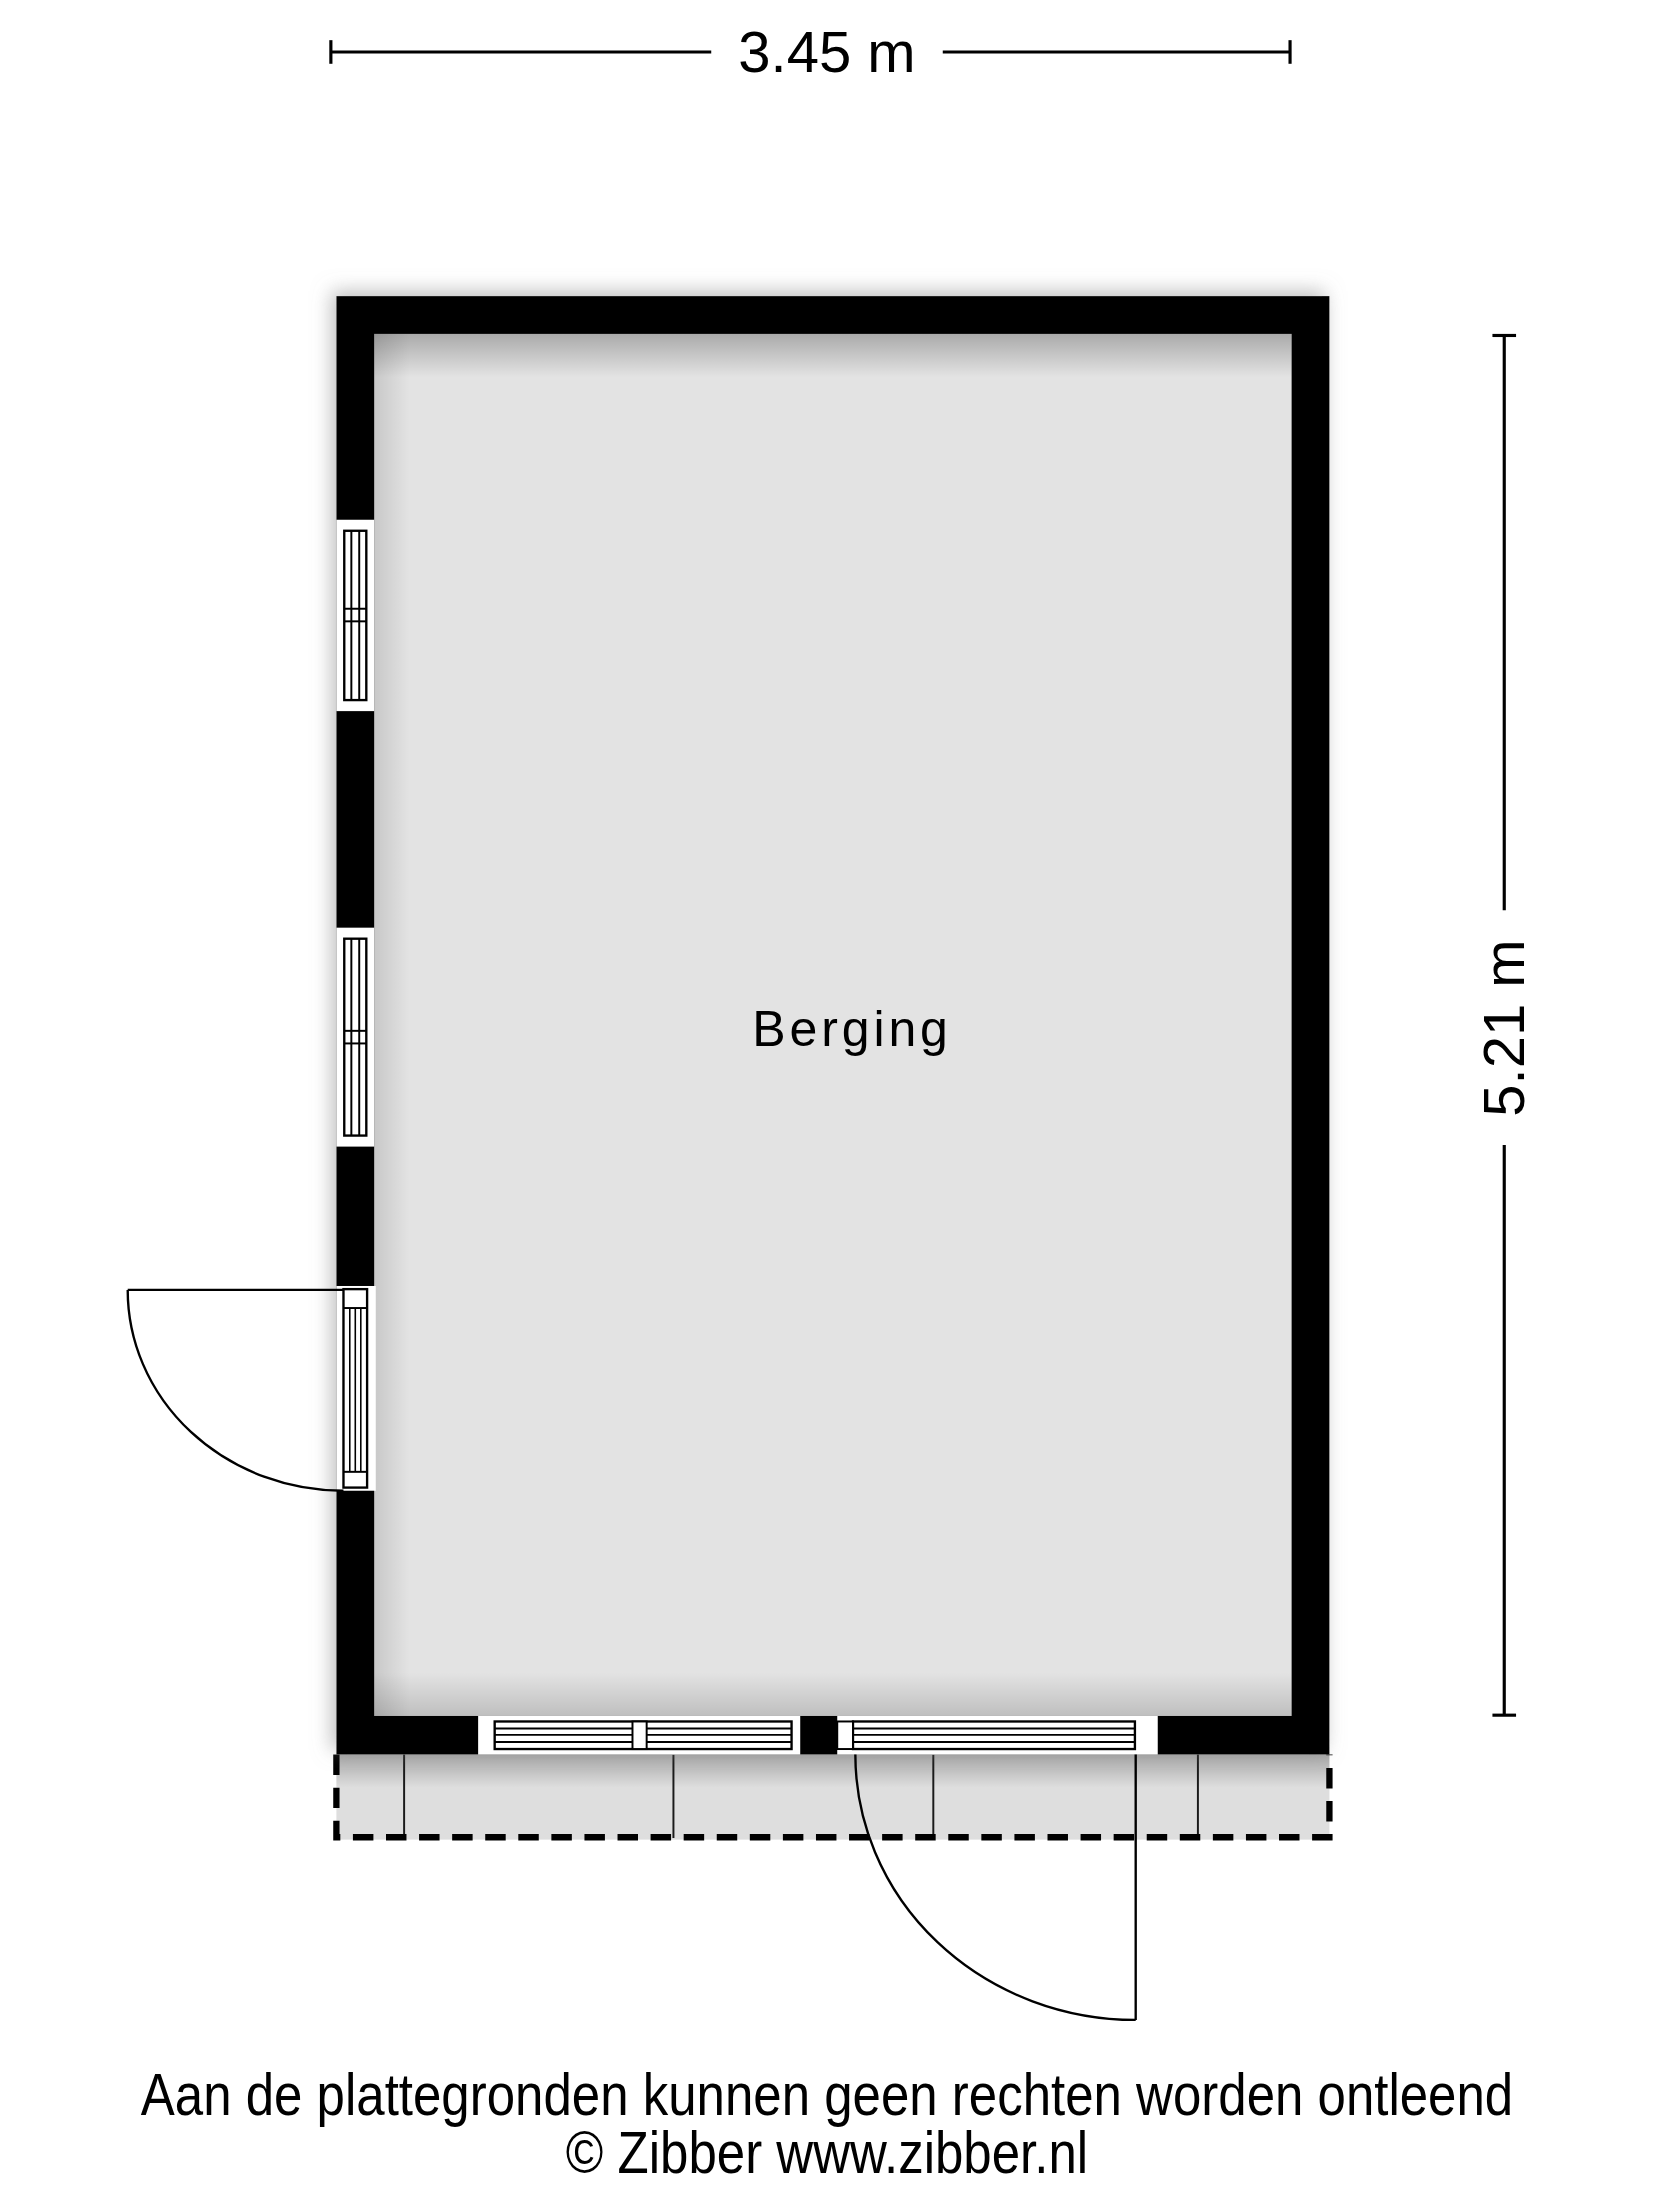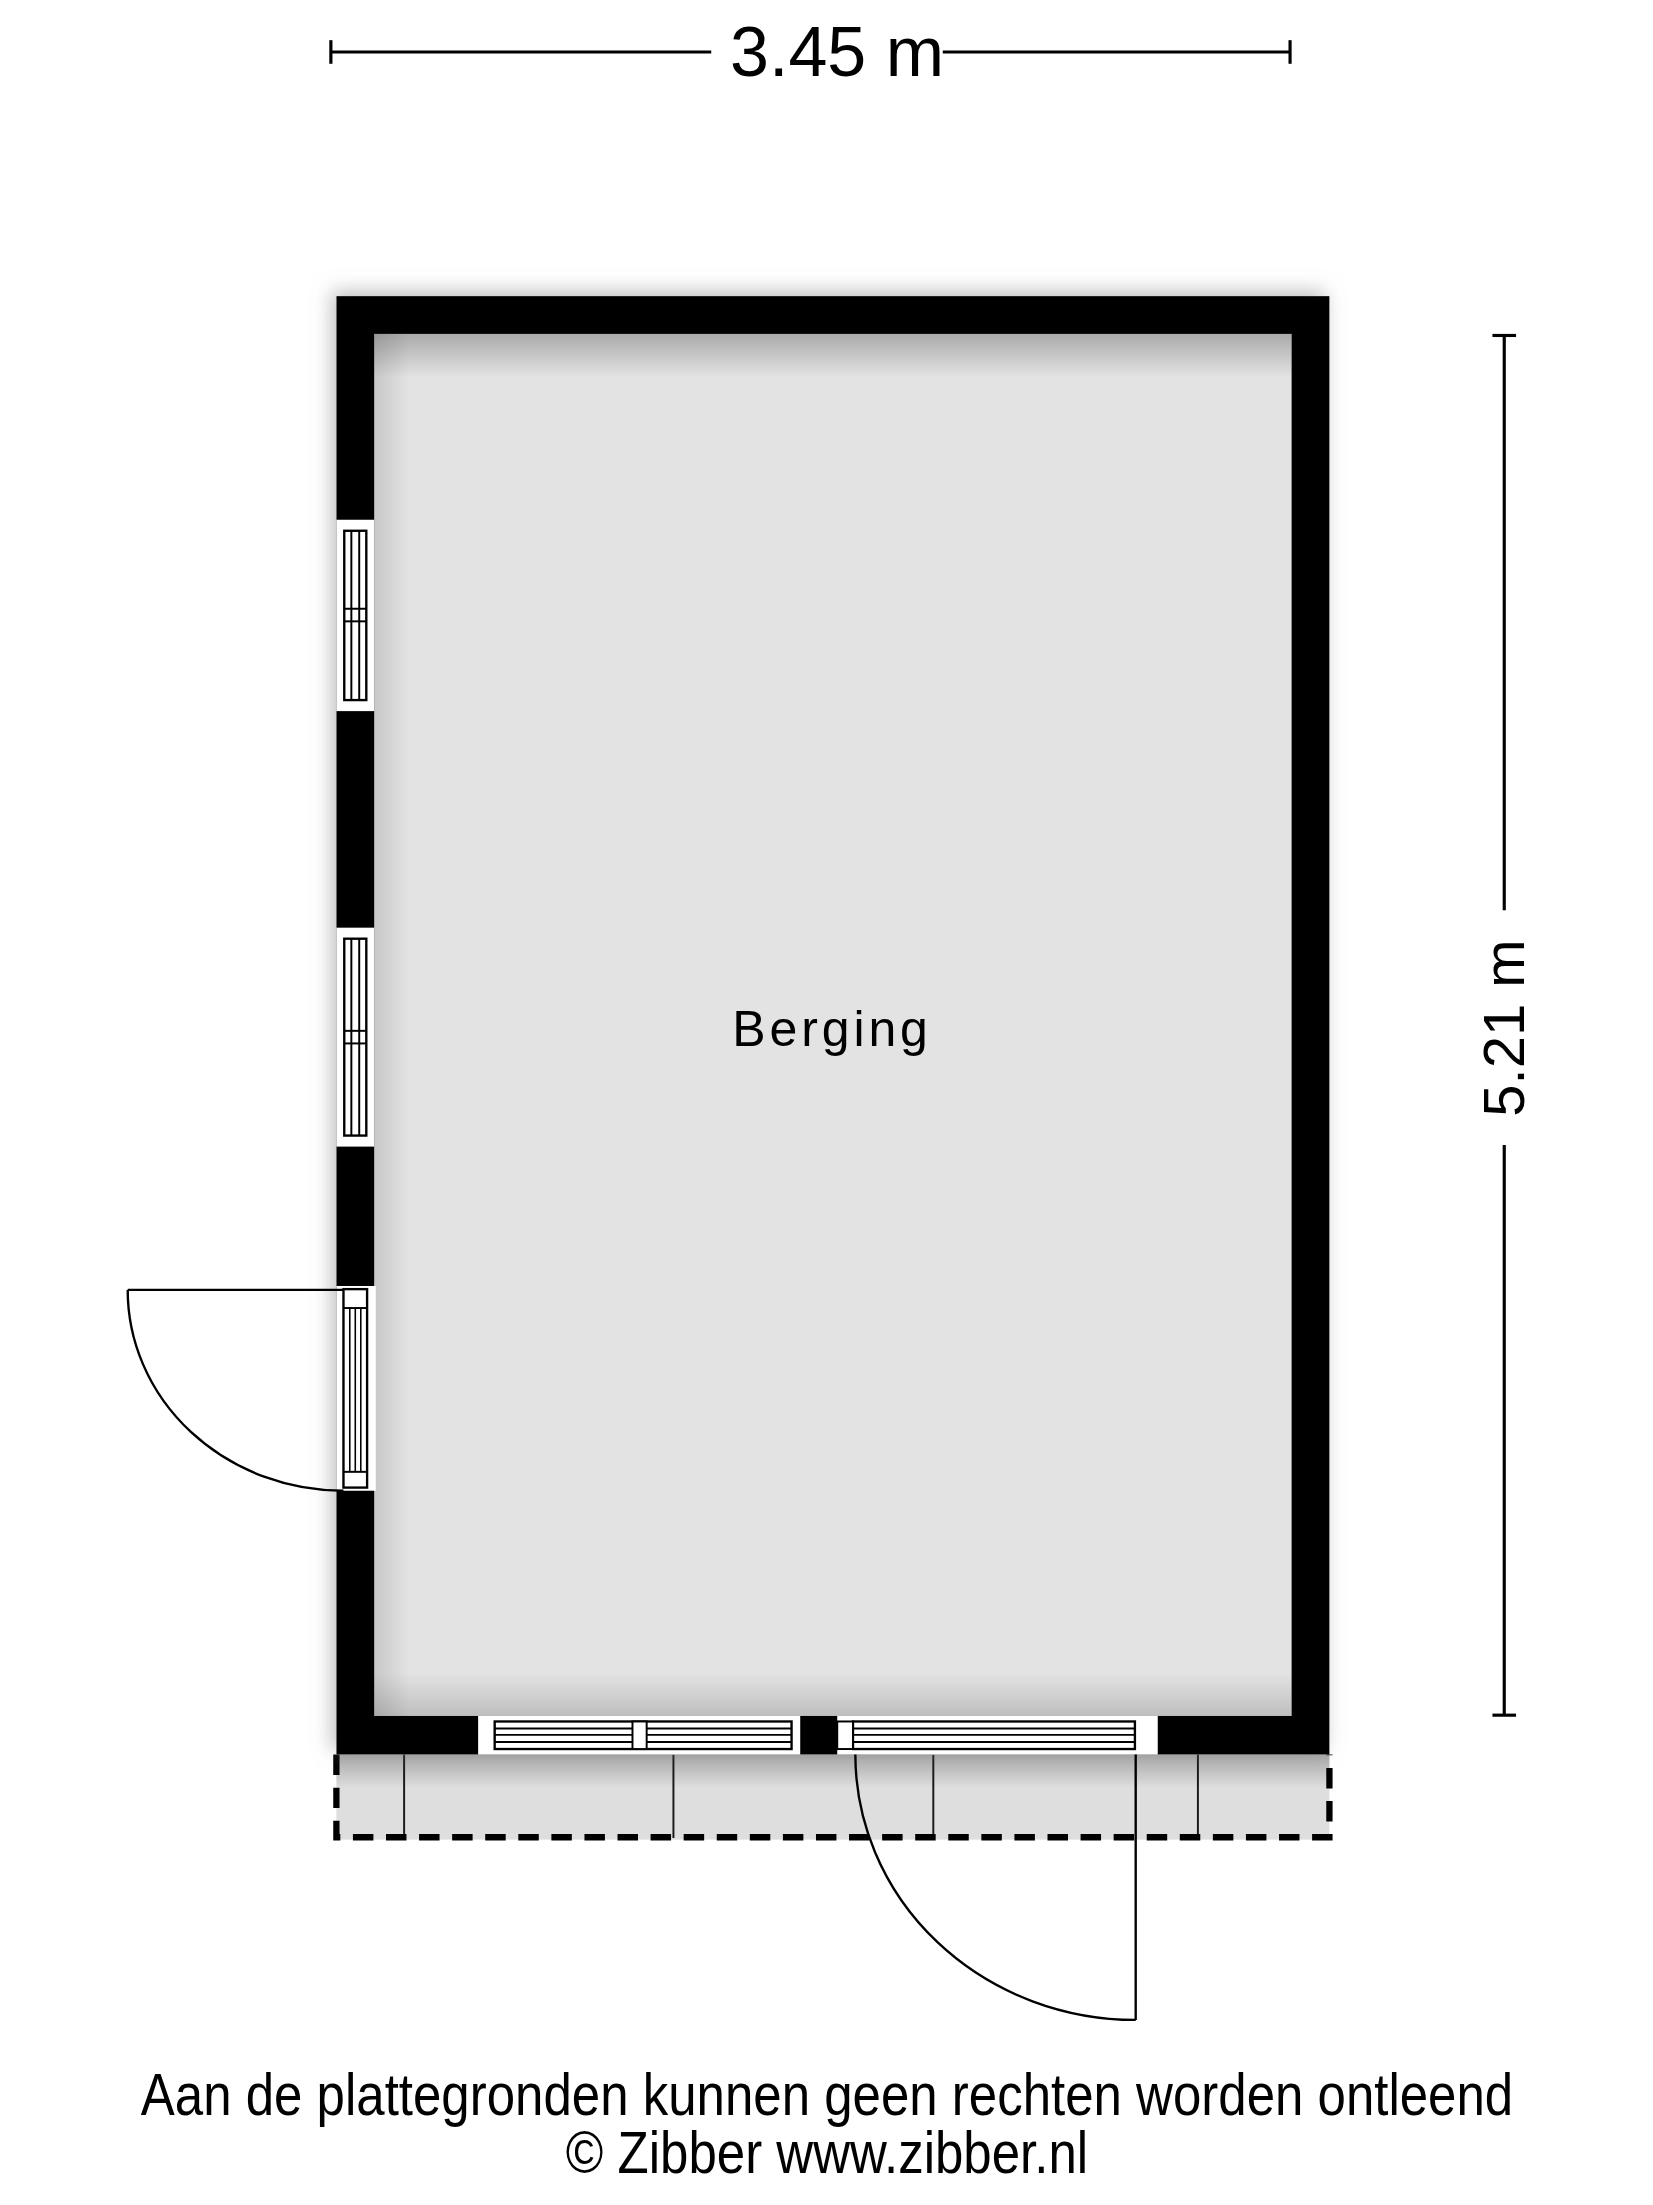--- a/index.html
+++ b/index.html
@@ -1,21 +1,21 @@
 <!DOCTYPE html>
 <html style="font-size:12.6px"><head>
 <meta charset="utf-8">
 <style>
   html,body{margin:0;padding:0;}
   body{background:#ffffff;font-family:"Liberation Sans", sans-serif;}
   .page{position:relative;width:1654px;height:2205px;background:#ffffff;overflow:hidden;}
   .abs{position:absolute;left:0;top:0;}
   .label{position:absolute;color:#000;white-space:nowrap;line-height:1;}
   .room-label{font-size:50px;letter-spacing:3.9px;transform:translate(-50%,-50%);}
-  .dim-top{font-size:70px;transform:translate(-50%,-50%);margin-left:10px;}
+  .dim-top{font-size:58px;transform:translate(-50%,-50%);}
   .dim-right{font-size:58px;transform:translate(-50%,-50%) rotate(-90deg);}
   .footer-line{font-size:60px;transform:translate(-50%,0) scaleX(0.85);transform-origin:center top;}
 </style>
 </head>
 <body>
 
 <div class="page">
 
   <svg class="abs" width="1654" height="2205" viewBox="0 0 2100 2800">
     <defs>
@@ -119,20 +119,20 @@
       <line x1="1910" y1="1454" x2="1910" y2="2178"></line>
       <line x1="1895" y1="426" x2="1925" y2="426"></line>
       <line x1="1895" y1="2178" x2="1925" y2="2178"></line>
     </g>
   </svg>
 
   <div class="label dim-top" style="left:827px;top:52px;">3.45 m</div>
 
   <div class="label dim-right" style="left:1504px;top:1028px;">5.21 m</div>
 
-  <div class="label room-label" style="left:832px;top:1029px;">Berging</div>
+  <div class="label room-label" style="left:852px;top:1029px;">Berging</div>
 
   <div class="label footer-line" style="left:827px;top:2065px;">Aan de plattegronden kunnen geen rechten worden ontleend</div>
 
   <div class="label footer-line" style="left:827px;top:2123px;">© Zibber www.zibber.nl</div>
 
 </div>
 
 
 </body></html>

